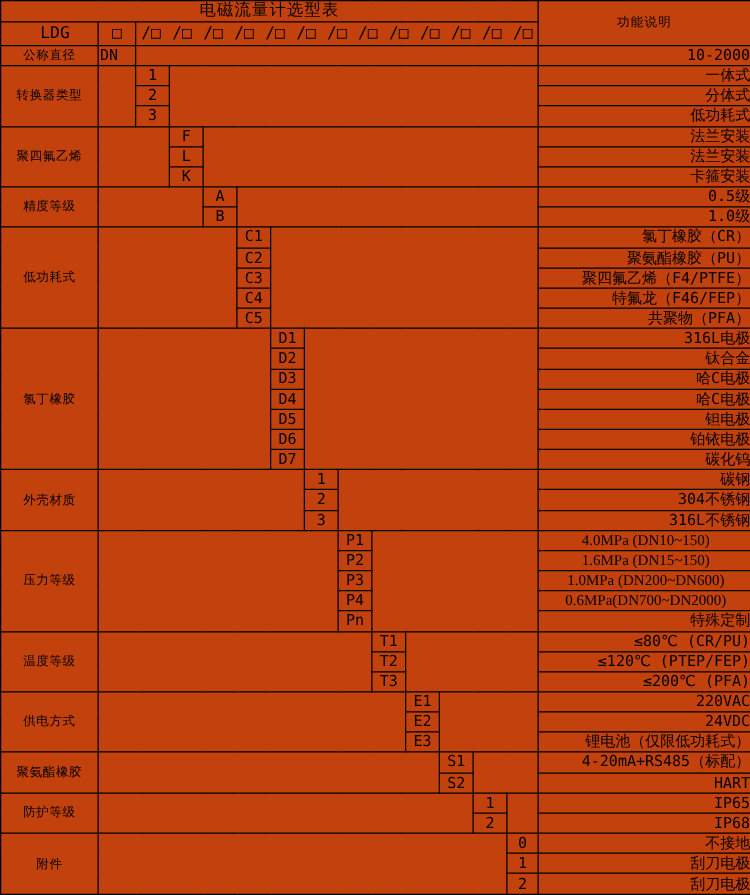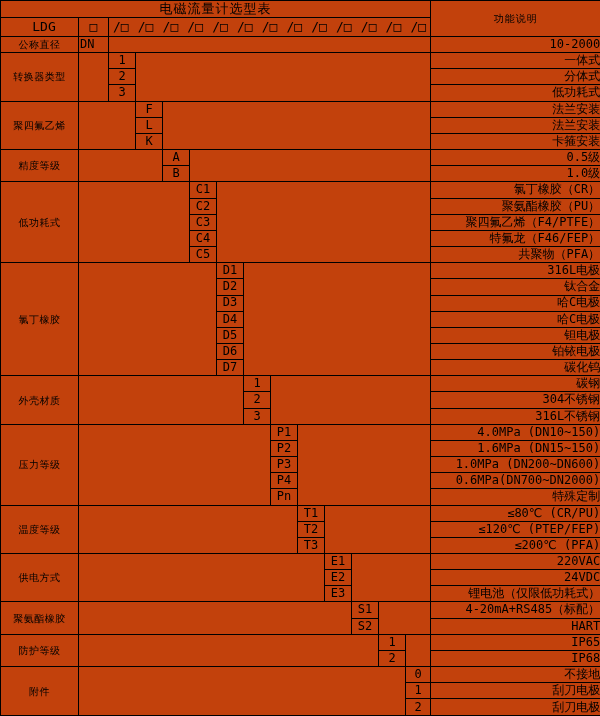--- a/index.html
+++ b/index.html
@@ -14,21 +14,21 @@
   td.fn-head{font-size:10px;letter-spacing:1px;}
   td.prefix{text-align:center;padding-left:9px;font-size:13px;}
   td.firstbox{font-size:13px;}
   td.boxes{padding:0;}
   td.boxes .boxrow{display:flex;justify-content:space-between;align-items:center;
      padding:0 4px;font-size:13px;}
   td.cat{font-size:10px;letter-spacing:0.5px;}
   td.code{font-size:12px;}
   td.code.dn{text-align:left;padding-left:1px;}
   td.desc{font-size:12px;text-align:right;}
-  td.desc.left{text-align:right;padding-left:2px;}
+  td.desc.left{text-align:center;padding-left:2px;font-family:Liberation Serif, serif;}
   td.gap{border-top:1px solid #000;border-bottom:1px solid #000;}
 </style>
 </head>
 <body>
 
 <div id="wrap">
   <table>
     <colgroup>
       <col style="width:78px">
       <col style="width:30px">

